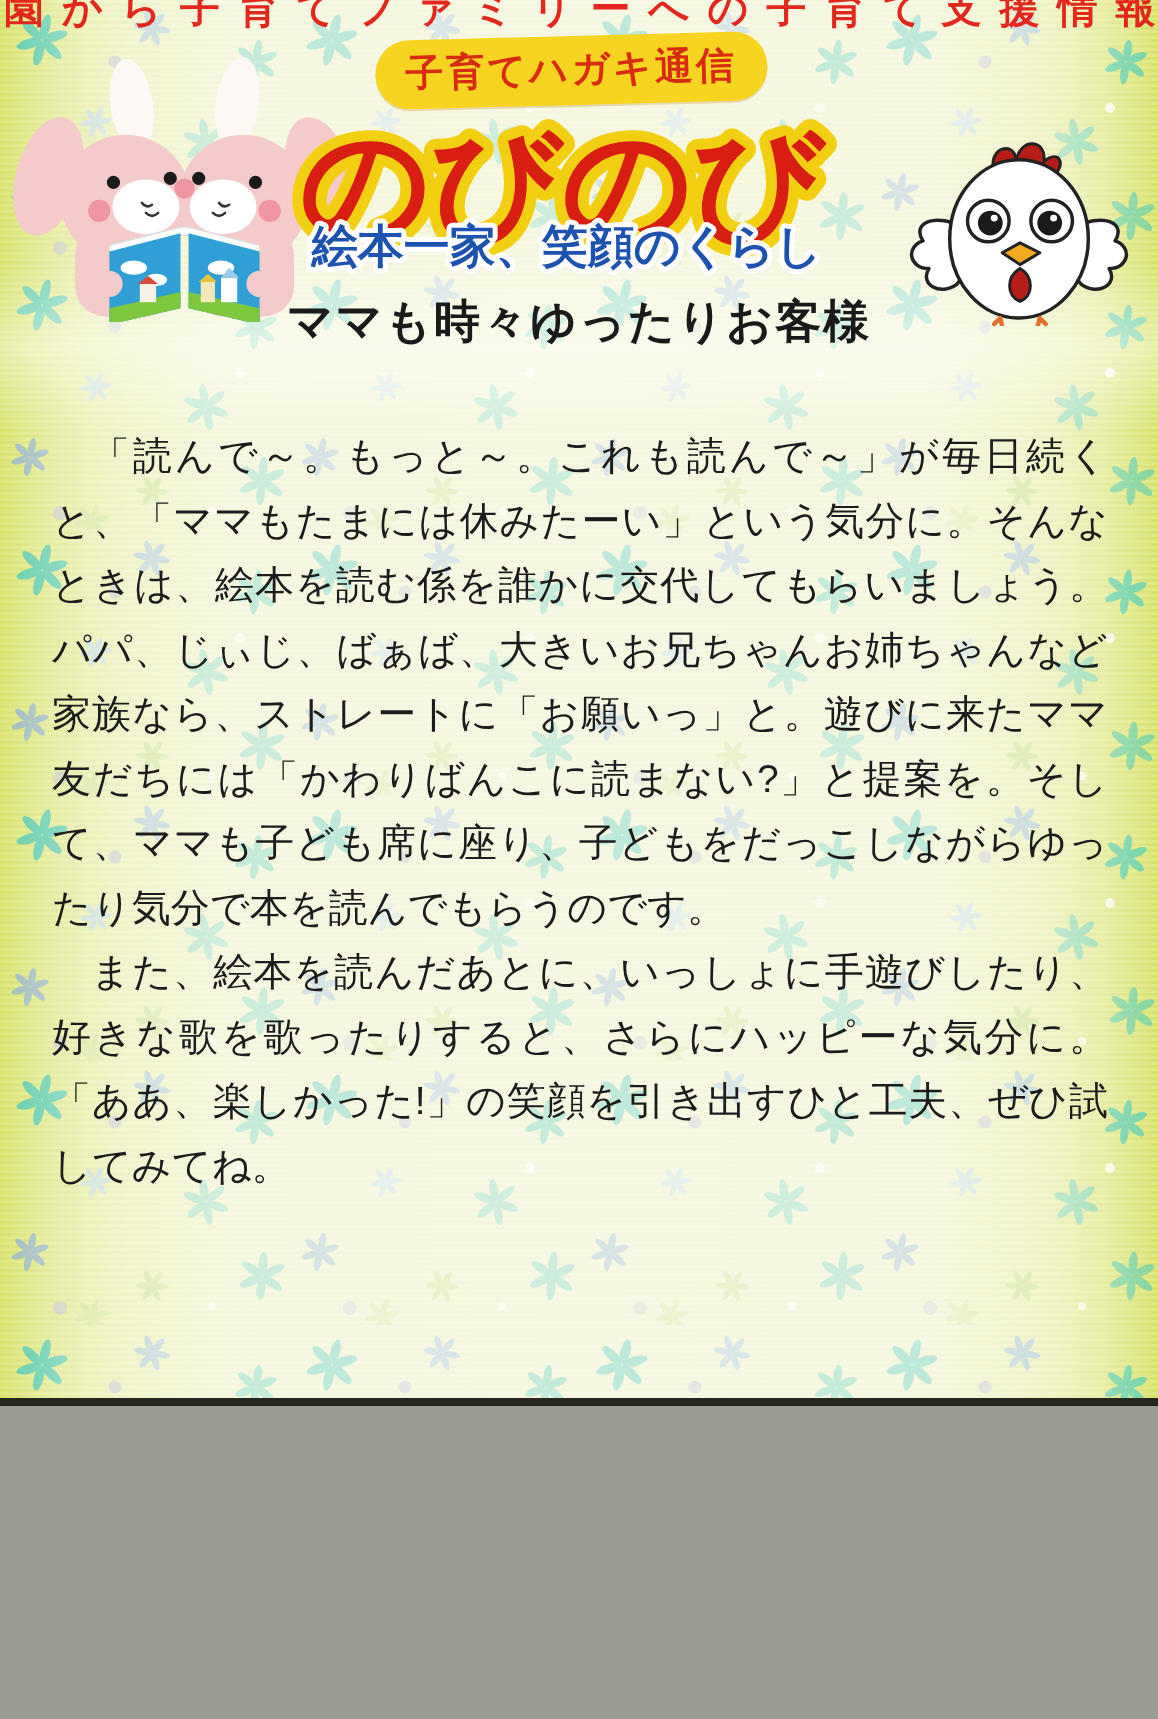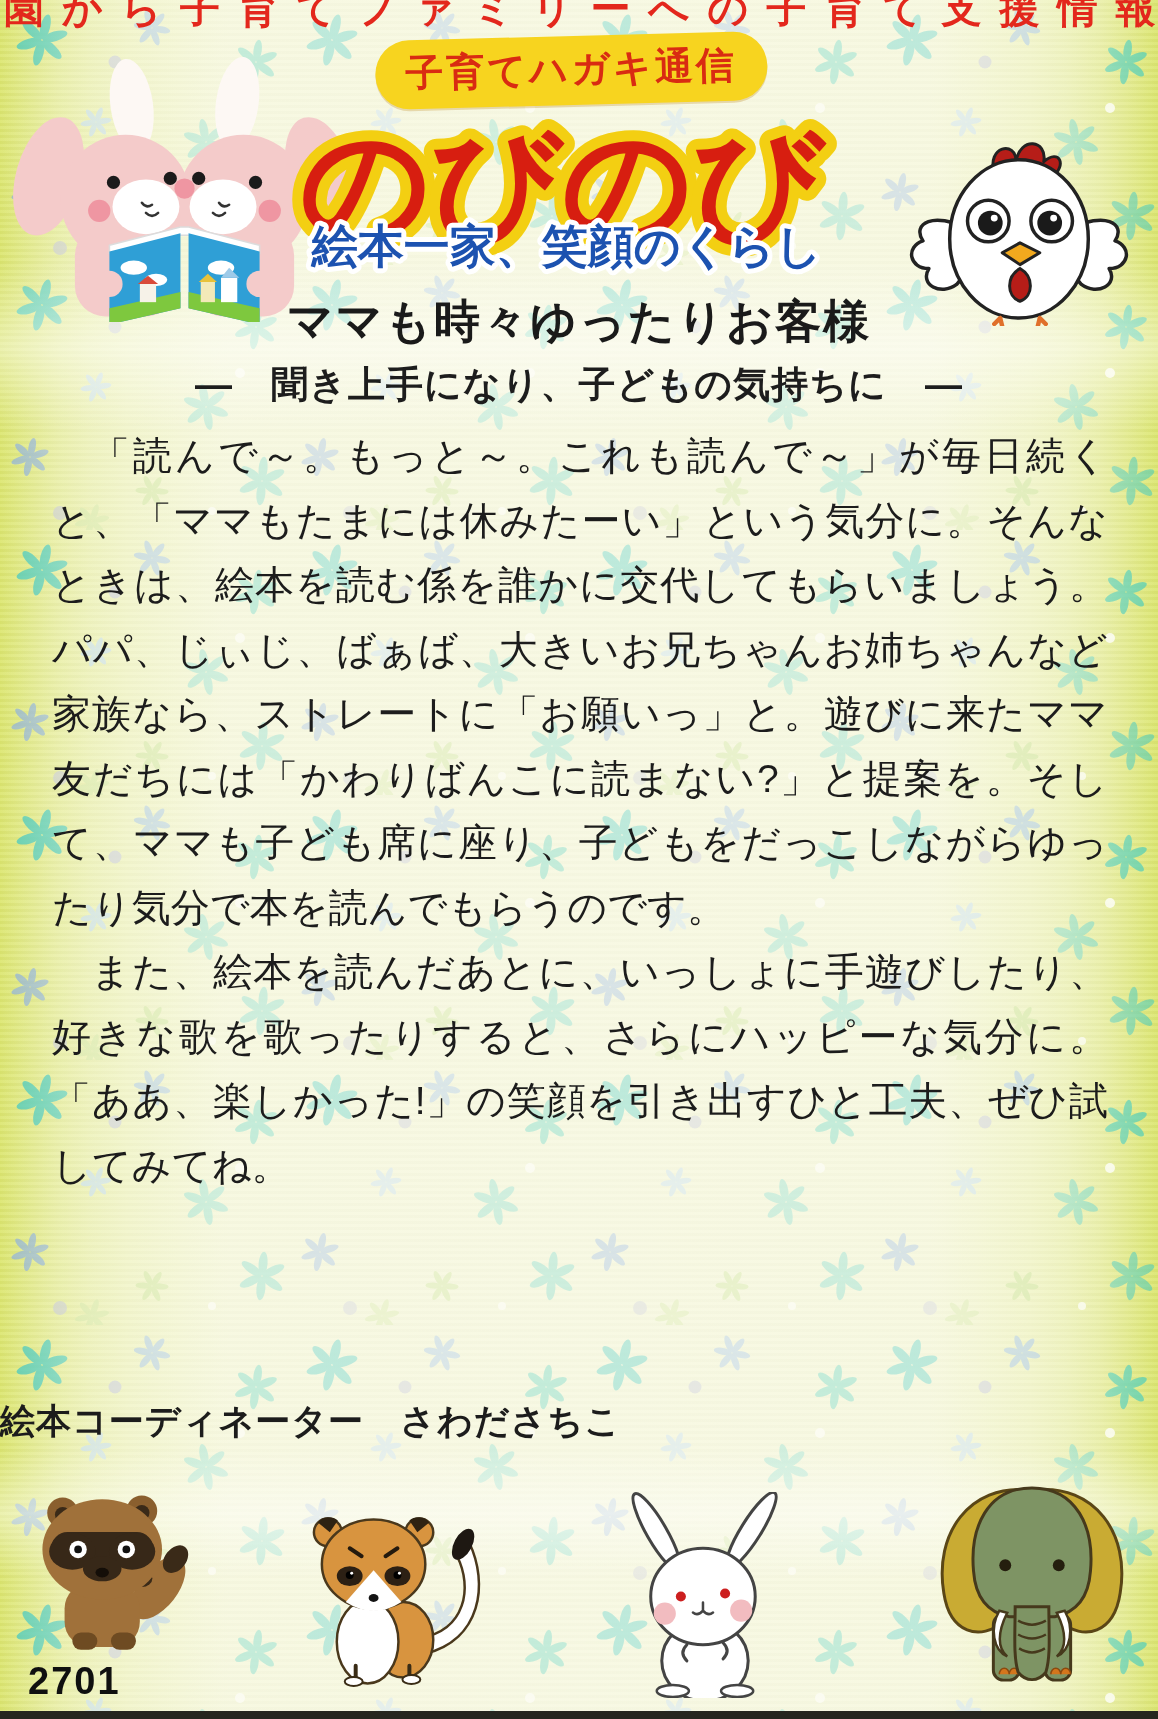--- a/index.html
+++ b/index.html
@@ -1,17 +1,17 @@
 <!DOCTYPE html>
 <html><head>
 <meta charset="utf-8">
 <style>
   html,body{margin:0;padding:0;background:#9a9a90;}
   .page{
-    position:relative; width:1158px; height:1719px; margin:0 auto; overflow:hidden;
+    position:relative; width:1158px; height:1406px; margin:0 auto; overflow:hidden;
     font-family:"Liberation Sans", sans-serif;
     background:
       repeating-linear-gradient(180deg, rgba(255,255,250,.07) 0 3px, rgba(60,60,20,.03) 3px 6px),
       linear-gradient(90deg,#dce670 0%,#e6ed97 5%,#edf2b4 11%,#f1f4cd 20%,#f2f5d3 50%,#f1f4cd 80%,#edf2b4 89%,#e6ed97 95%,#dce670 100%);
     text-decoration: underline;
   }
   .bg-pattern{position:absolute;left:0;top:0;width:1158px;height:1719px;}
   .center-wash{
     position:absolute;left:0;top:0;width:1158px;height:1719px;pointer-events:none;
     background:linear-gradient(90deg, rgba(248,249,228,0) 0%, rgba(248,249,232,.40) 8%,
@@ -170,21 +170,20 @@
 
   <div class="kicker">子育てハガキ通信</div>
   <svg class="logo-title-svg" viewBox="0 0 560 185" xmlns="http://www.w3.org/2000/svg">
     <text x="280" y="142" text-anchor="middle" font-family="Liberation Sans, sans-serif" font-size="128" font-weight="bold" fill="#d71e10" stroke="#f3cf12" stroke-width="22" stroke-linejoin="round" paint-order="stroke">のびのび</text>
   </svg>
   <svg class="tagline-svg" viewBox="0 0 600 70" xmlns="http://www.w3.org/2000/svg">
     <text x="300" y="52" text-anchor="middle" font-family="Liberation Sans, sans-serif" font-size="46" font-weight="bold" fill="#1c52b0" stroke="#ffffff" stroke-width="10" stroke-linejoin="round" paint-order="stroke">絵本一家、笑顔のくらし</text>
   </svg>
 
   <div class="art-title">ママも時々ゆったりお客様</div>
-  <div class="art-sub">—　聞き上手になり、子どもの気持ちに　—</div>
 
   <div class="body-text">
     <p>「読んで～。もっと～。これも読んで～」が毎日続くと、「ママもたまには休みたーい」という気分に。そんなときは、絵本を読む係を誰かに交代してもらいましょう。パパ、じぃじ、ばぁば、大きいお兄ちゃんお姉ちゃんなど家族なら、ストレートに「お願いっ」と。遊びに来たママ友だちには「かわりばんこに読まない?」と提案を。そして、ママも子ども席に座り、子どもをだっこしながらゆったり気分で本を読んでもらうのです。</p>
     <p>また、絵本を読んだあとに、いっしょに手遊びしたり、好きな歌を歌ったりすると、さらにハッピーな気分に。「ああ、楽しかった!」の笑顔を引き出すひと工夫、ぜひ試してみてね。</p>
   </div>
 
   <div class="byline">絵本コーディネーター　さわださちこ</div>
 
   <svg class="illust tanuki" viewBox="0 0 170 175" xmlns="http://www.w3.org/2000/svg">
     <circle cx="38" cy="22" r="16" fill="#8a5f2e"></circle>

